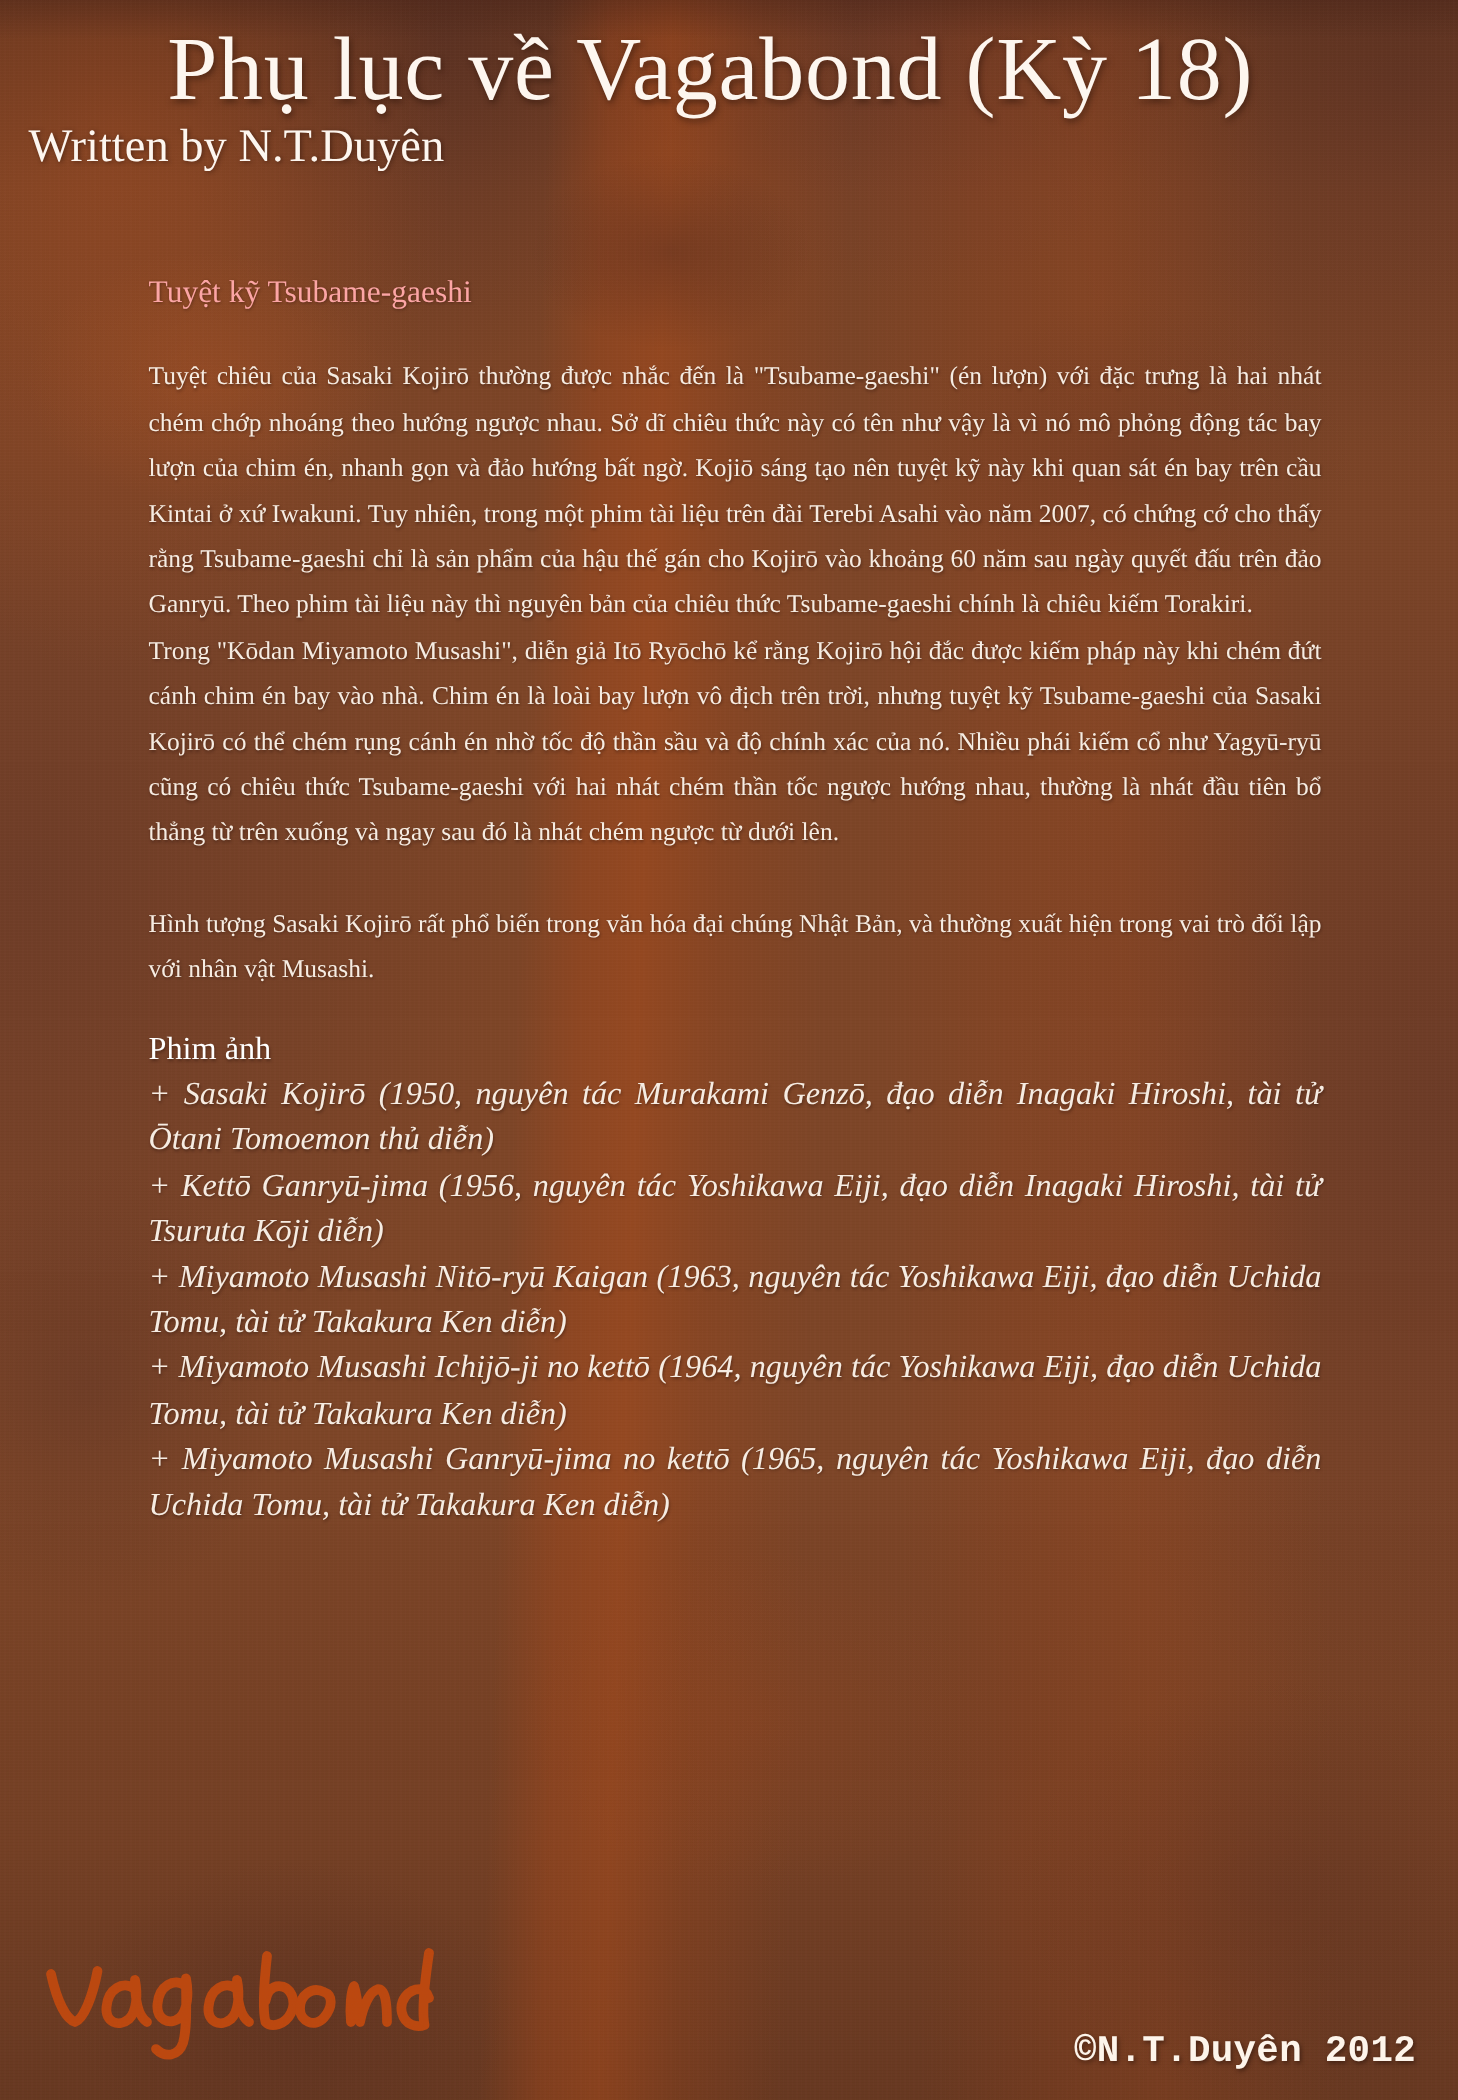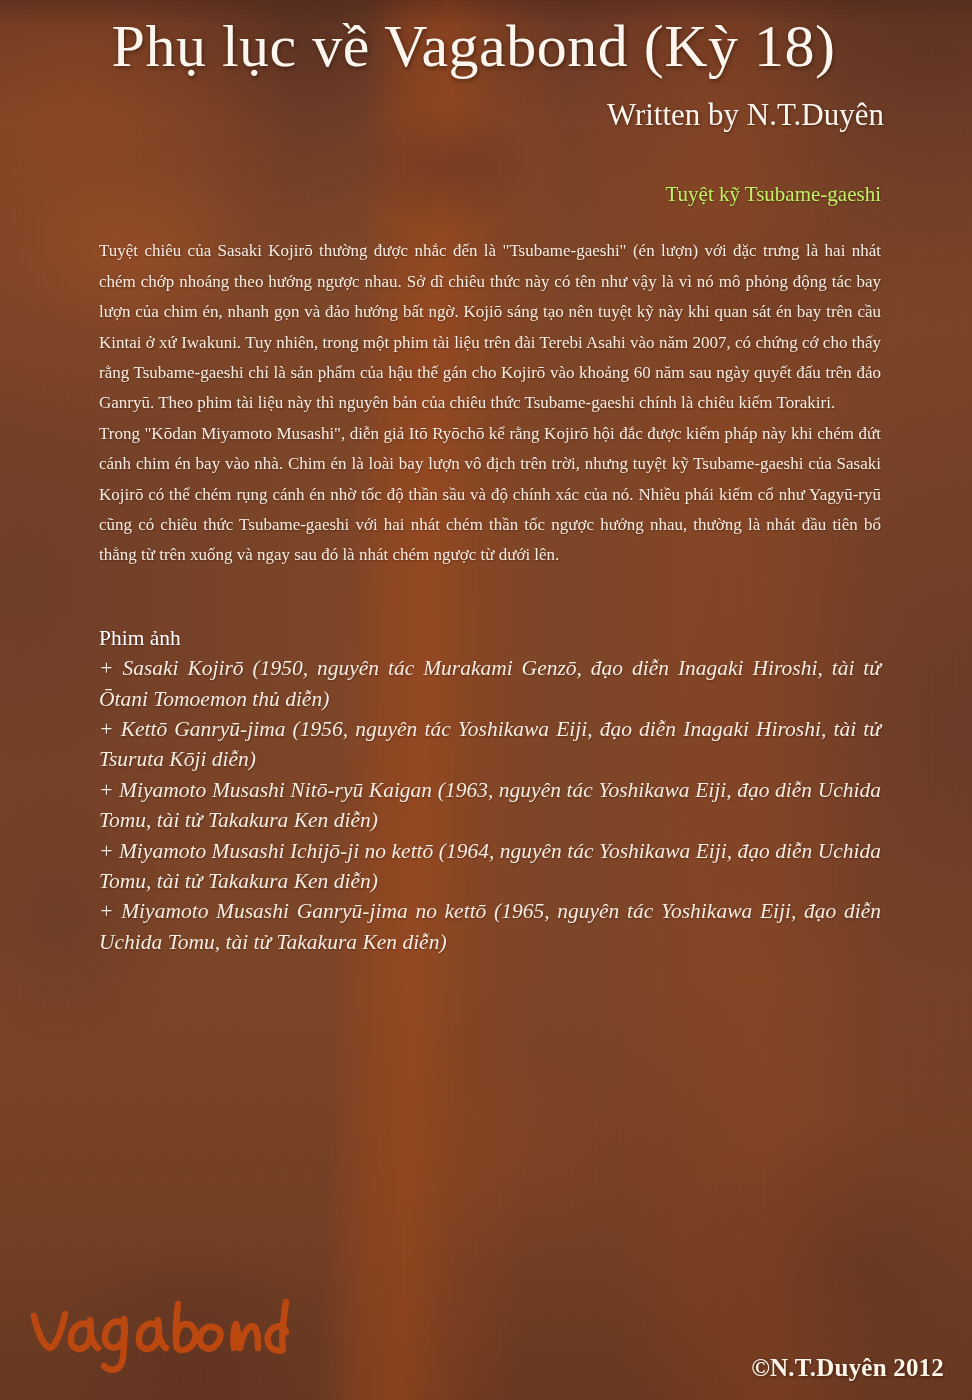--- a/index.html
+++ b/index.html
@@ -104,42 +104,39 @@
     text-align: center;
     color: #fdf6ef;
     font-size: 60px;
     line-height: 1.08;
     font-weight: 400;
     letter-spacing: 0.5px;
     text-shadow: 1px 2px 4px rgba(40,16,8,0.55);
   }
 
   .byline {
-    text-align: right;
     color: #fdf6ef;
     font-size: 31px;
-    margin-top: 18px;
     padding-right: 44px;
     text-shadow: 1px 1px 3px rgba(40,16,8,0.5);
   }
 
   .body-wrap {
     position: absolute;
     left: 99px;
     top: 180px;
     width: 782px;
   }
 
   .section-head {
-    color: #bef264;
+    color: #fca5a5;
     font-size: 21px;
     line-height: 1.35;
     margin-bottom: 28px;
     text-shadow: 0.5px 1px 2px rgba(40,16,8,0.45);
-    text-align: right;
   }
 
   p.para {
     color: #f6ece2;
     font-size: 17px;
     line-height: 30.4px;
     text-align: justify;
     text-justify: inter-word;
     text-shadow: 0.5px 1px 2px rgba(40,16,8,0.45);
     hyphens: none;
@@ -170,20 +167,21 @@
     font-style: italic;
   }
 
   
   .footer {
     position: absolute;
     left: 0;
     right: 0;
     bottom: 0;
     height: 110px;
+    font-family: Liberation Mono, monospace;
   }
 
   .vagabond-logo {
     position: absolute;
     left: 24px;
     bottom: 26px;
     width: 270px;
     height: 78px;
   }
 
@@ -221,20 +219,21 @@
 
       <div class="section-head">Tuyệt kỹ Tsubame-gaeshi</div>
 
       <p class="para">Tuyệt chiêu của Sasaki Kojirō thường được nhắc đến là "Tsubame-gaeshi" (én lượn) với đặc trưng là hai nhát chém chớp nhoáng theo hướng ngược nhau. Sở dĩ chiêu thức này có tên như vậy là vì nó mô phỏng động tác bay lượn của chim én, nhanh gọn và đảo hướng bất ngờ. Kojiō sáng tạo nên tuyệt kỹ này khi quan sát én bay trên cầu Kintai ở xứ Iwakuni. Tuy nhiên, trong một phim tài liệu trên đài Terebi Asahi vào năm 2007, có chứng cớ cho thấy rằng Tsubame-gaeshi chỉ là sản phẩm của hậu thế gán cho Kojirō vào khoảng 60 năm sau ngày quyết đấu trên đảo Ganryū. Theo phim tài liệu này thì nguyên bản của chiêu thức Tsubame-gaeshi chính là chiêu kiếm Torakiri.</p>
 
       <p class="para">Trong "Kōdan Miyamoto Musashi", diễn giả Itō Ryōchō kể rằng Kojirō hội đắc được kiếm pháp này khi chém đứt cánh chim én bay vào nhà. Chim én là loài bay lượn vô địch trên trời, nhưng tuyệt kỹ Tsubame-gaeshi của Sasaki Kojirō có thể chém rụng cánh én nhờ tốc độ thần sầu và độ chính xác của nó. Nhiều phái kiếm cổ như Yagyū-ryū cũng có chiêu thức Tsubame-gaeshi với hai nhát chém thần tốc ngược hướng nhau, thường là nhát đầu tiên bổ thẳng từ trên xuống và ngay sau đó là nhát chém ngược từ dưới lên.</p>
 
       <div class="gap-lg"></div>
 
 
+      <p class="para">Hình tượng Sasaki Kojirō rất phổ biến trong văn hóa đại chúng Nhật Bản, và thường xuất hiện trong vai trò đối lập với nhân vật Musashi.</p>
 
       <div class="gap-md"></div>
 
       <div class="film-head">Phim ảnh</div>
 
       <ul class="film-list">
         <li>+ Sasaki Kojirō (1950, nguyên tác Murakami Genzō, đạo diễn Inagaki Hiroshi, tài tử Ōtani Tomoemon thủ diễn)</li>
         <li>+ Kettō Ganryū-jima (1956, nguyên tác Yoshikawa Eiji, đạo diễn Inagaki Hiroshi, tài tử Tsuruta Kōji diễn)</li>
         <li>+ Miyamoto Musashi Nitō-ryū Kaigan (1963, nguyên tác Yoshikawa Eiji, đạo diễn Uchida Tomu, tài tử Takakura Ken diễn)</li>
         <li>+ Miyamoto Musashi Ichijō-ji no kettō (1964, nguyên tác Yoshikawa Eiji, đạo diễn Uchida Tomu, tài tử Takakura Ken diễn)</li>

